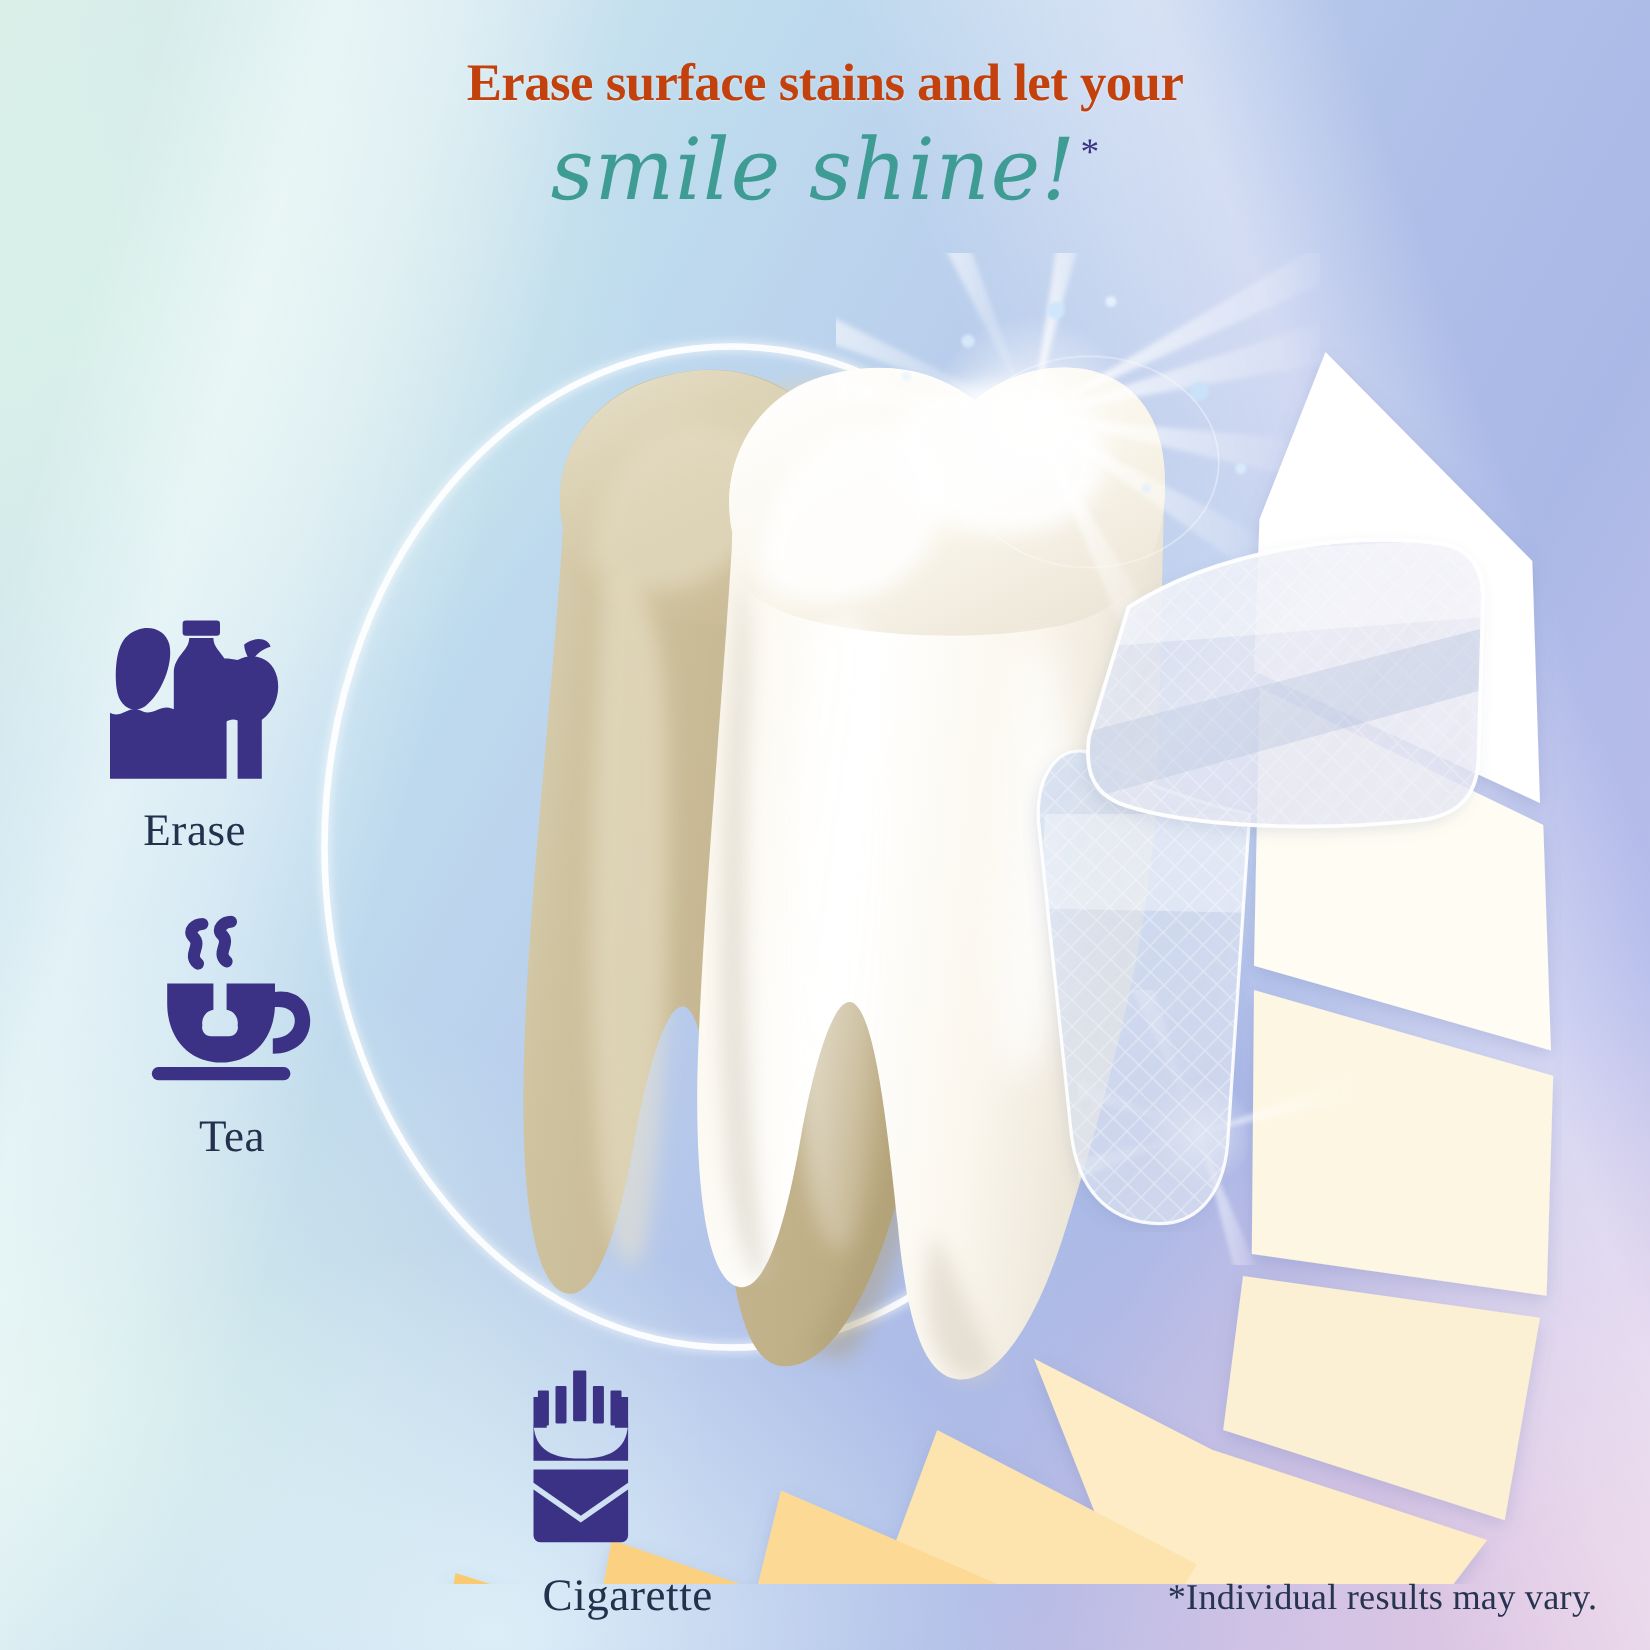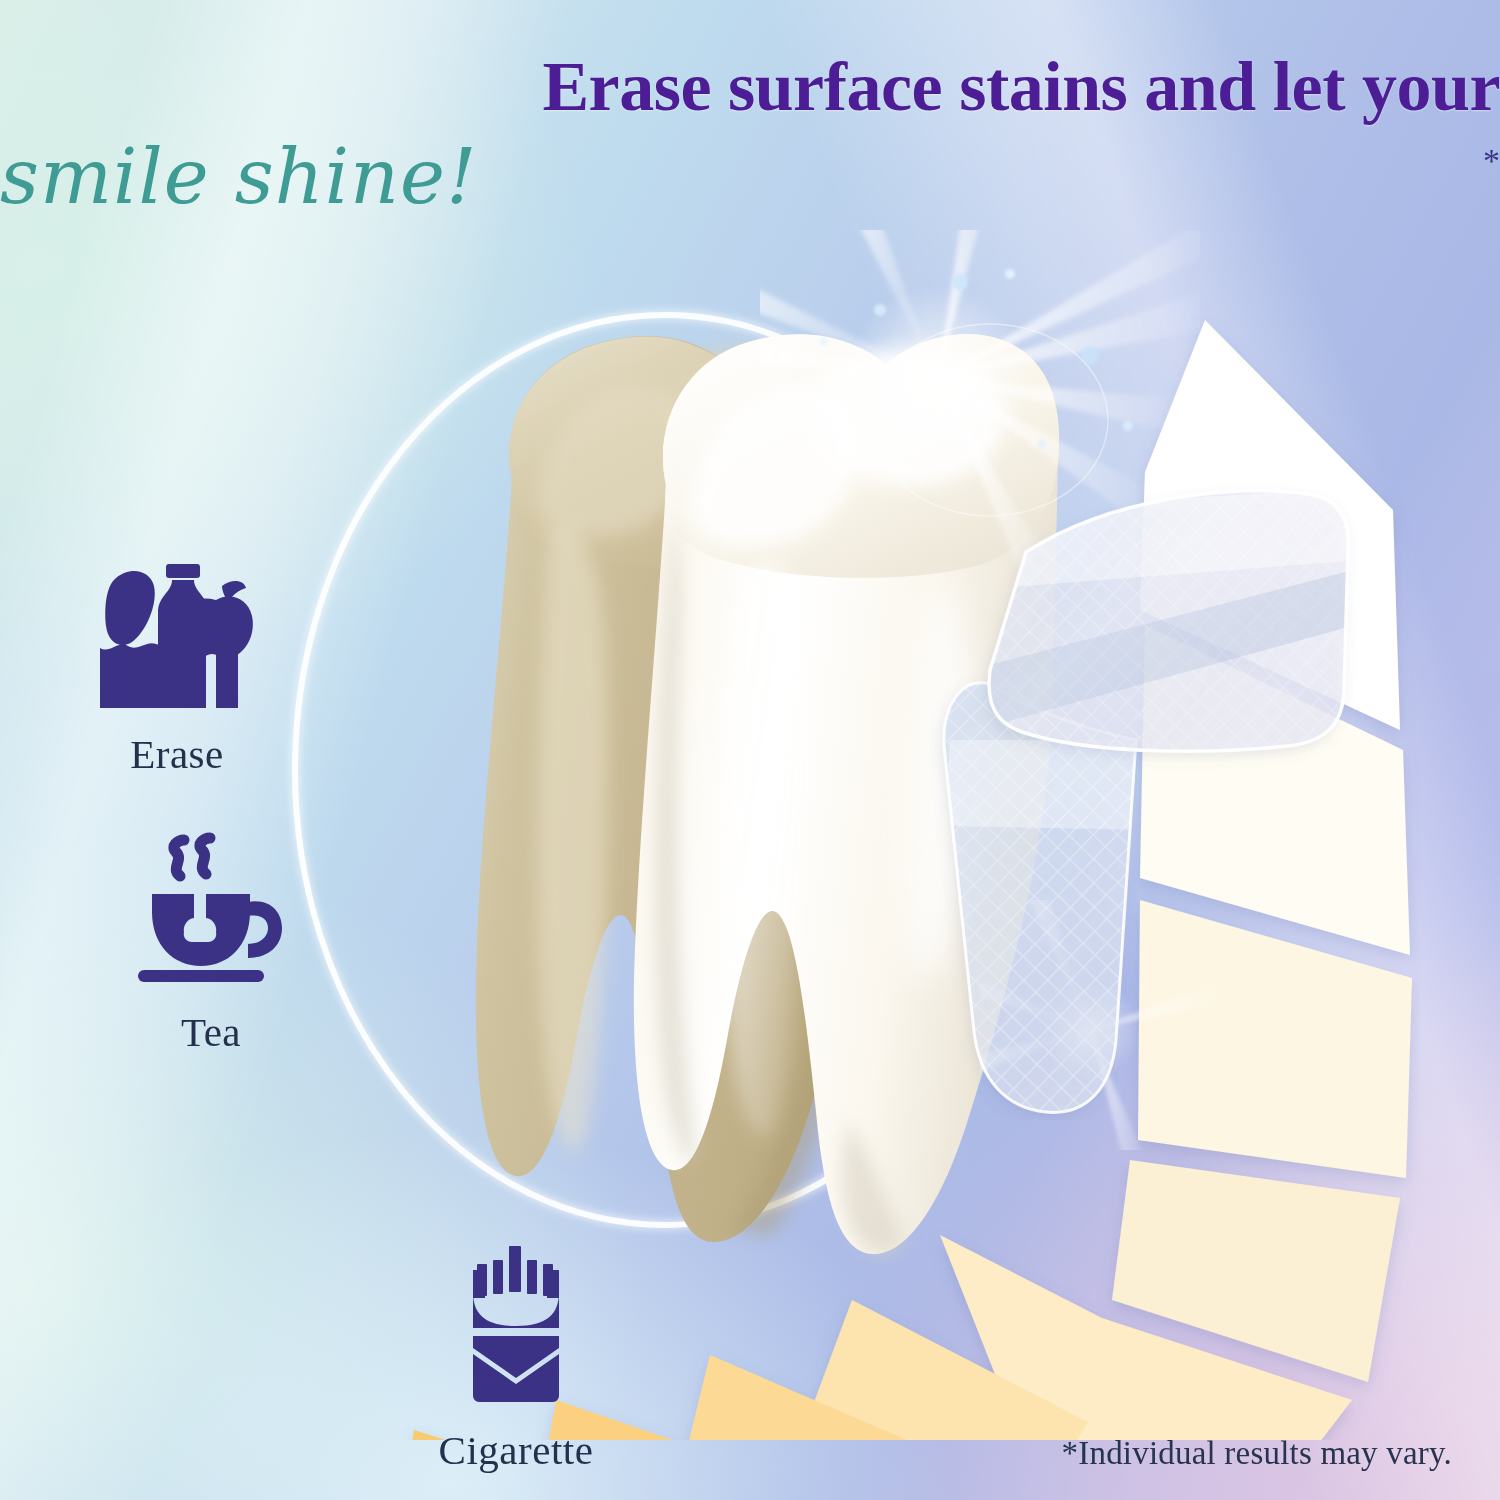--- a/index.html
+++ b/index.html
@@ -59,32 +59,31 @@
   
   .headline-wrap {
     position: absolute;
     top: 52px; left: 0; right: 0;
     text-align: center;
     z-index: 40;
   }
   .headline-1 {
     font-family: "Liberation Serif", serif;
     font-weight: bold;
-    font-size: 70px;
+    font-size: 48px;
     letter-spacing: -0.5px;
-    color: #4c1d95;
+    color: #c2410c;
     line-height: 1.0;
     white-space: nowrap;
     text-shadow: 0 1px 2px rgba(255,255,255,0.45);
-    text-align: right;
   }
   .headline-2-row {
     margin-top: 16px;
     display: flex;
-    justify-content: space-between;
+    justify-content: center;
     align-items: flex-start;
     line-height: 1;
   }
   .headline-2 {
     font-family: "DejaVu Serif", "Liberation Serif", serif;
     font-style: italic;
     font-weight: normal;
     font-size: 76px;
     color: #3f9c94;
     letter-spacing: 1px;
@@ -129,21 +128,21 @@
     font-family: "Liberation Serif", serif;
     font-size: 41px;
     color: #24314d;
     margin-top: 14px;
     white-space: nowrap;
     letter-spacing: 0.5px;
   }
   .item-food    { left: 62px;  top: 556px;  width: 230px; }
   .item-tea     { left: 96px;  top: 832px;  width: 230px; }
   .item-coffee  { left: 200px; top: 1084px; width: 230px; }
-  .item-cig     { left: 396px; top: 1244px; width: 240px; }
+  .item-cig     { left: 408px; top: 1244px; width: 240px; text-align: right; }
 
   
   .footnote {
     position: absolute;
     right: 48px;
     bottom: 28px;
     font-family: "Liberation Serif", serif;
     font-size: 33px;
     color: #27344f;
     letter-spacing: 0.2px;

